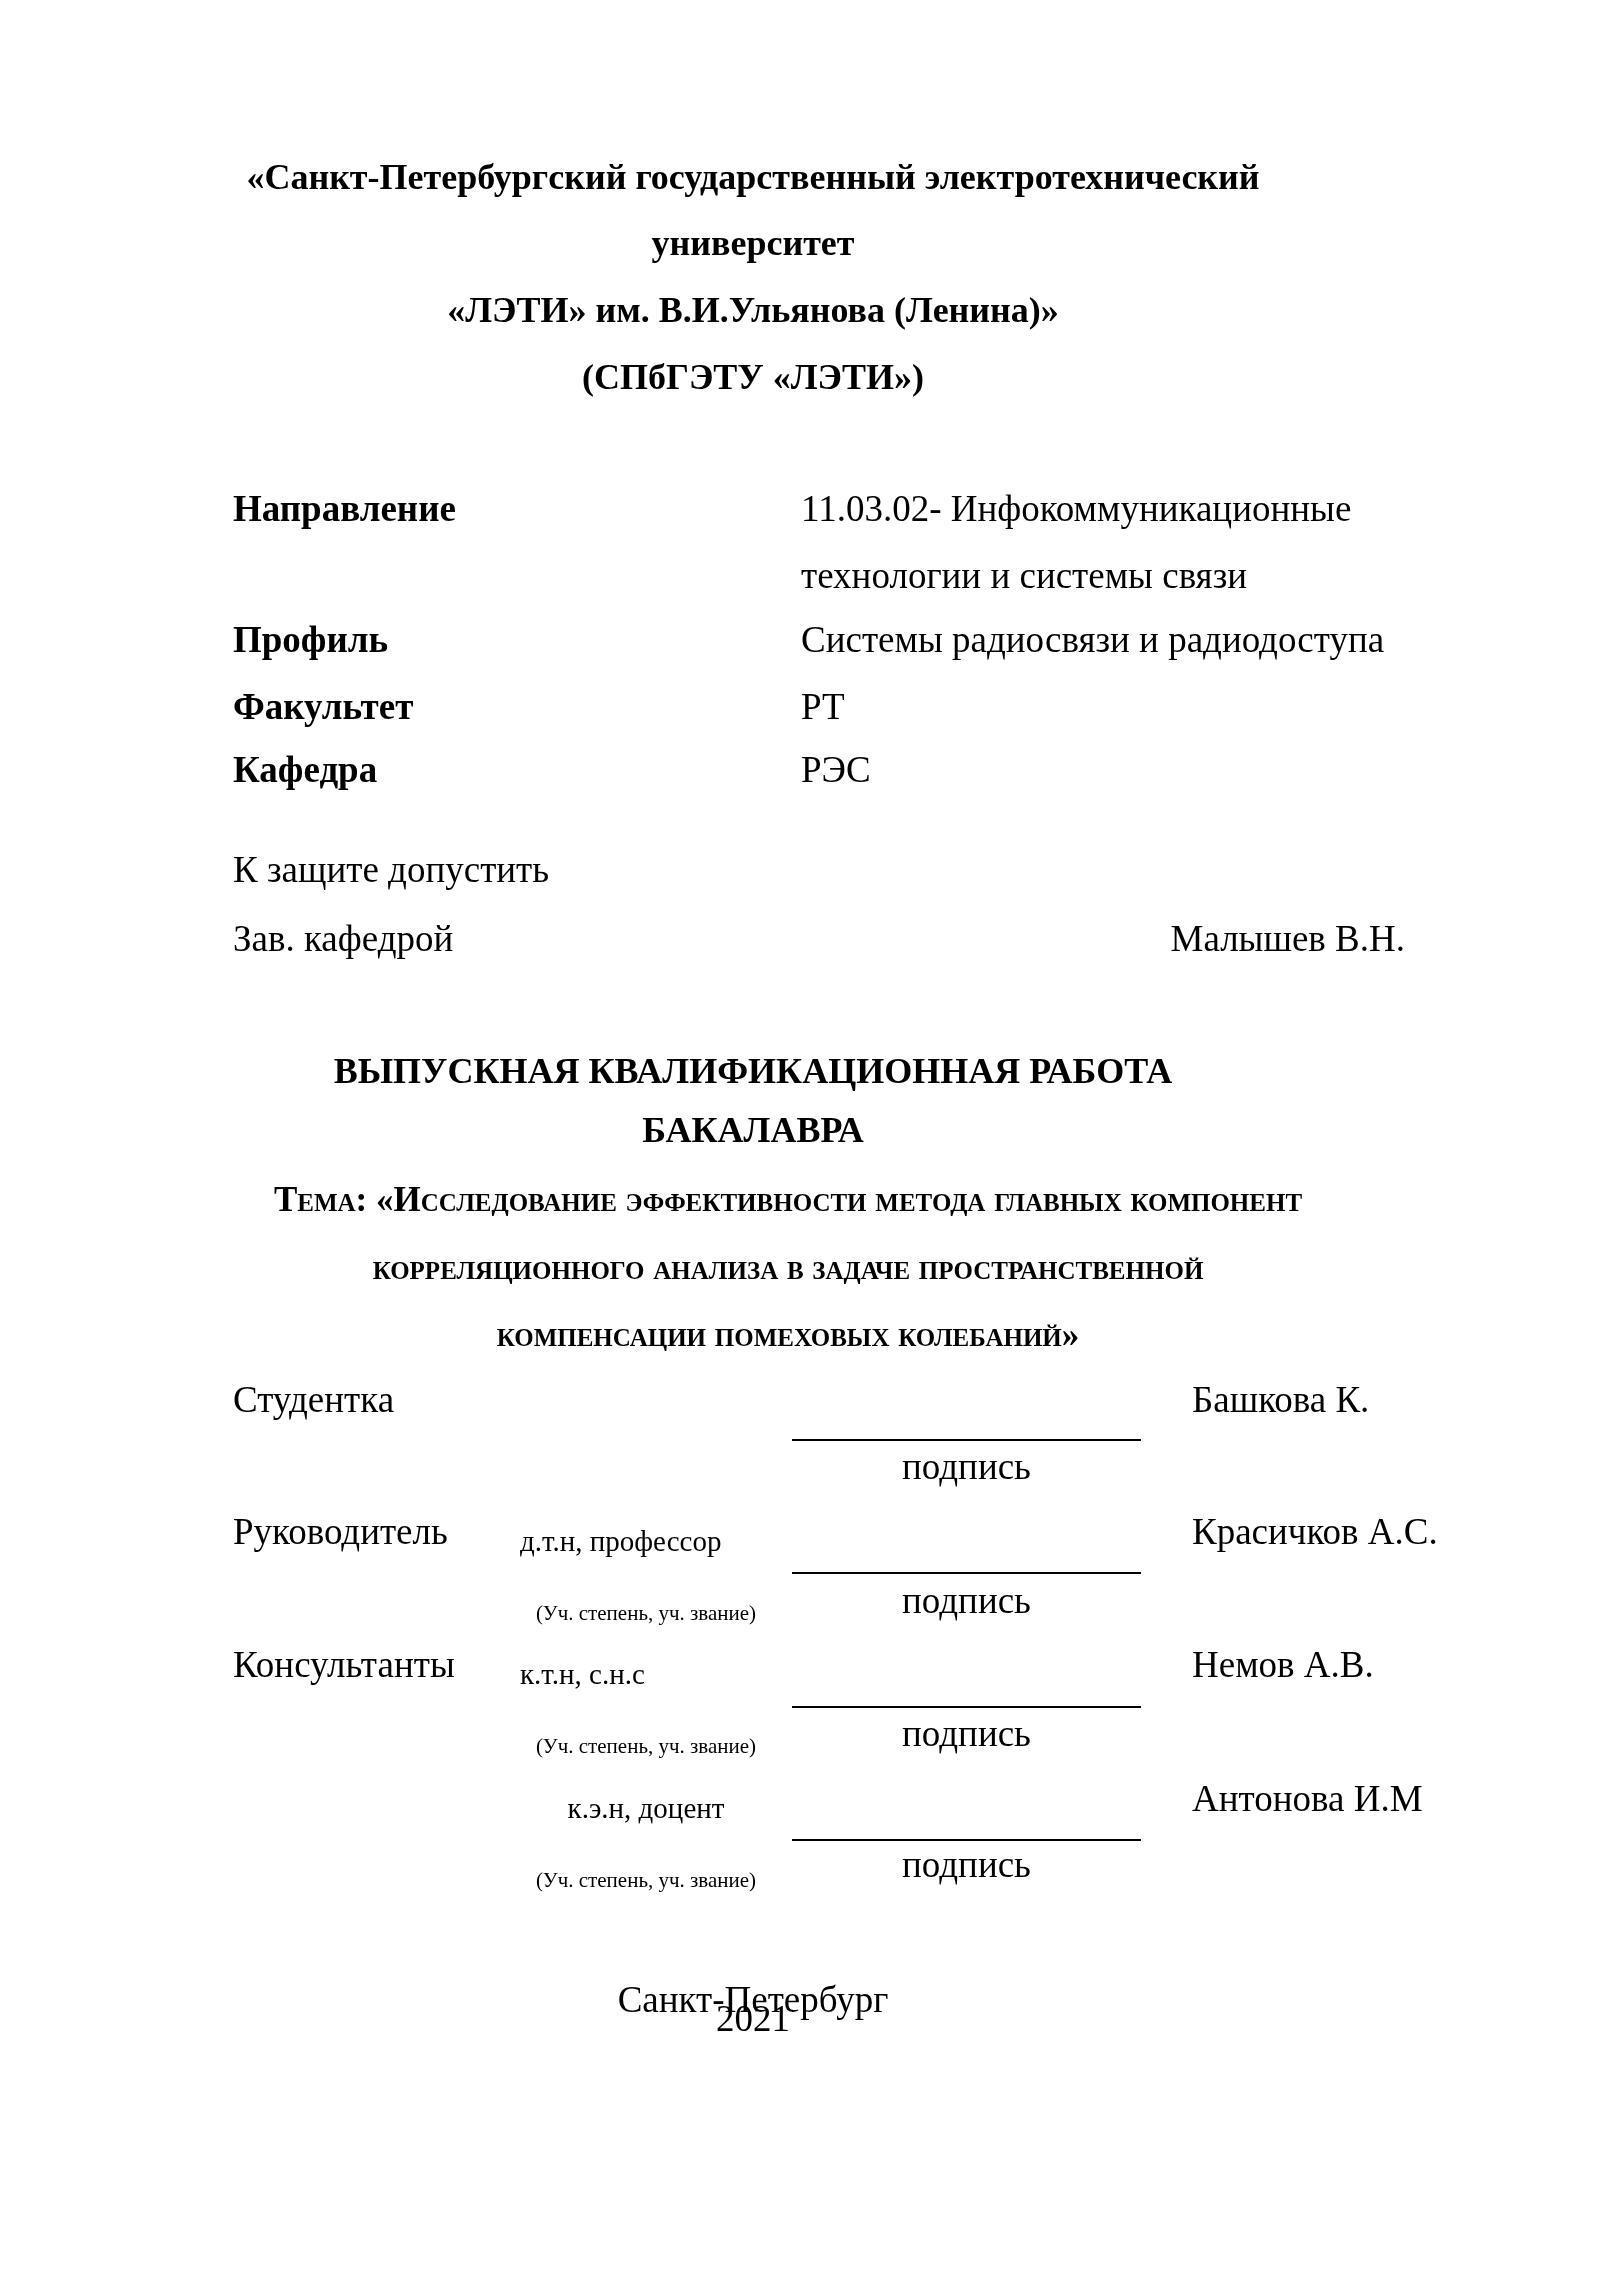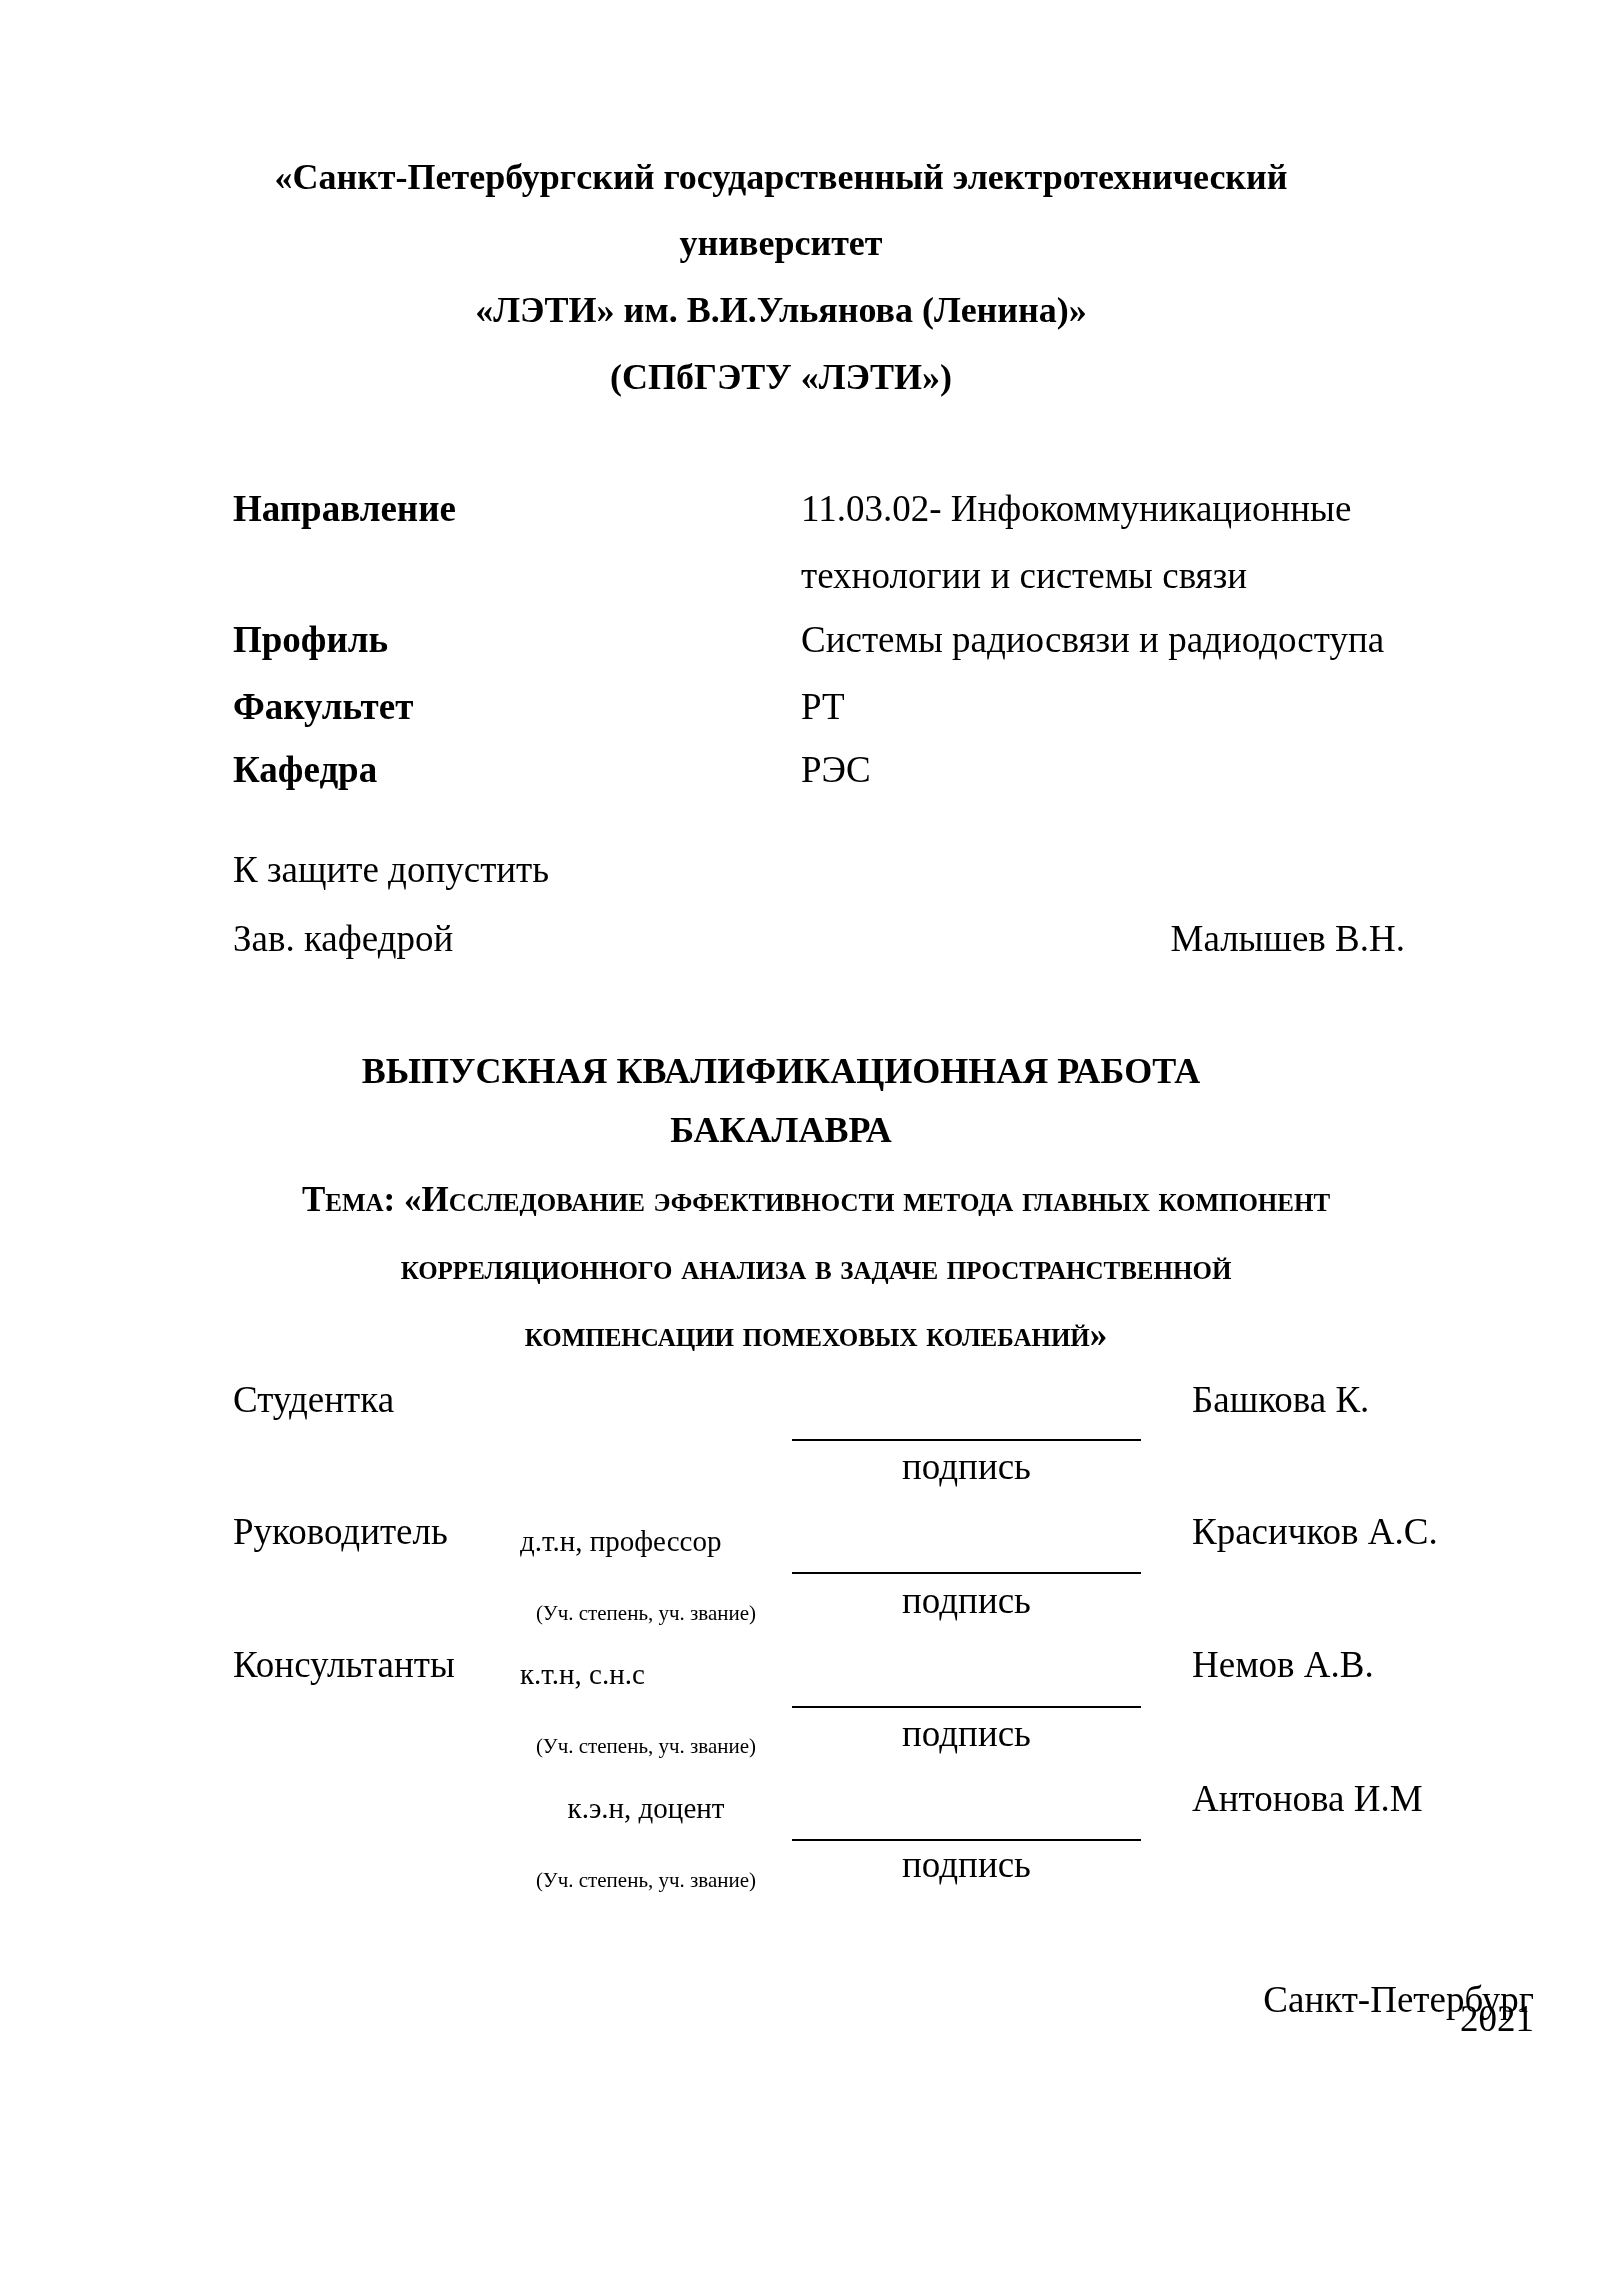--- a/index.html
+++ b/index.html
@@ -1,22 +1,22 @@
 <!DOCTYPE html>
 <html style="font-size:12.6px"><head>
 <meta charset="utf-8">
 <style>
   html, body { margin: 0; padding: 0; background: #ffffff; }
   body { width: 1623px; height: 2295px; position: relative; overflow: hidden;
          font-family: "Liberation Serif", "DejaVu Serif", serif; color: #000; }
   .t { position: absolute; white-space: nowrap; line-height: 1; }
-  .c { left: 0; width: 1506px; text-align: center; padding-left: 28px; }
+  .c { left: 0; width: 1506px; text-align: center; }
   .b { font-weight: bold; }
   .i { }
-  .f48 { font-size: 37px; text-align: right; }
+  .f48 { font-size: 37px; }
   .f46 { font-size: 36px; }
   .sc { font-variant: small-caps; font-size: 35px; font-weight: bold; margin-left: 35px; }
   .f38 { font-size: 29px; }
   .f28 { font-size: 21px; margin-top: 36px; }
   .sig { position: absolute; height: 0; border-top: 2.4px solid #000; }
 </style>
 </head>
 <body>
 
 <div class="t c b f46" style="top:159px">«Санкт-Петербургский государственный электротехнический</div>

